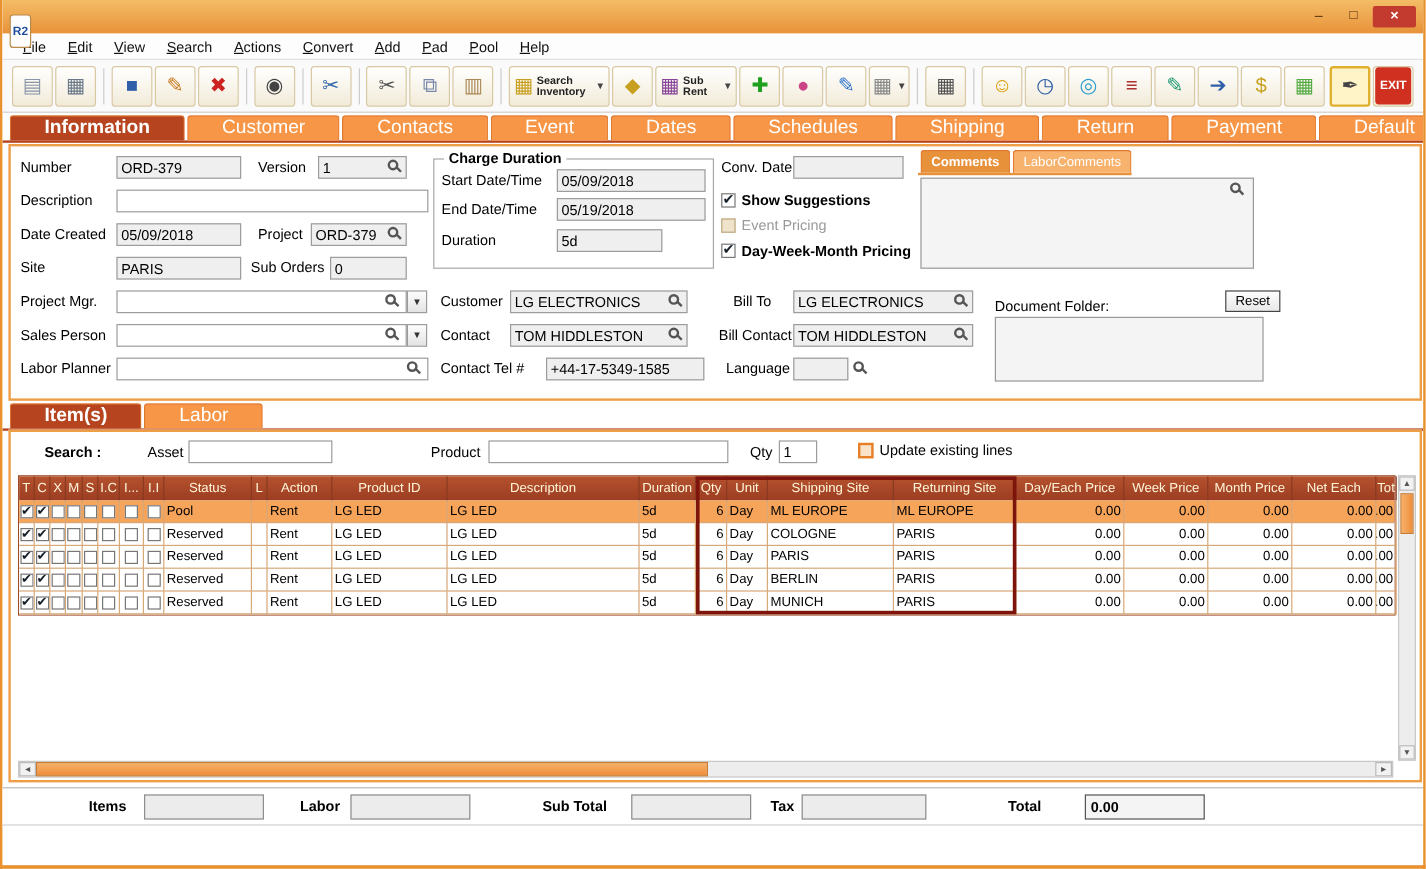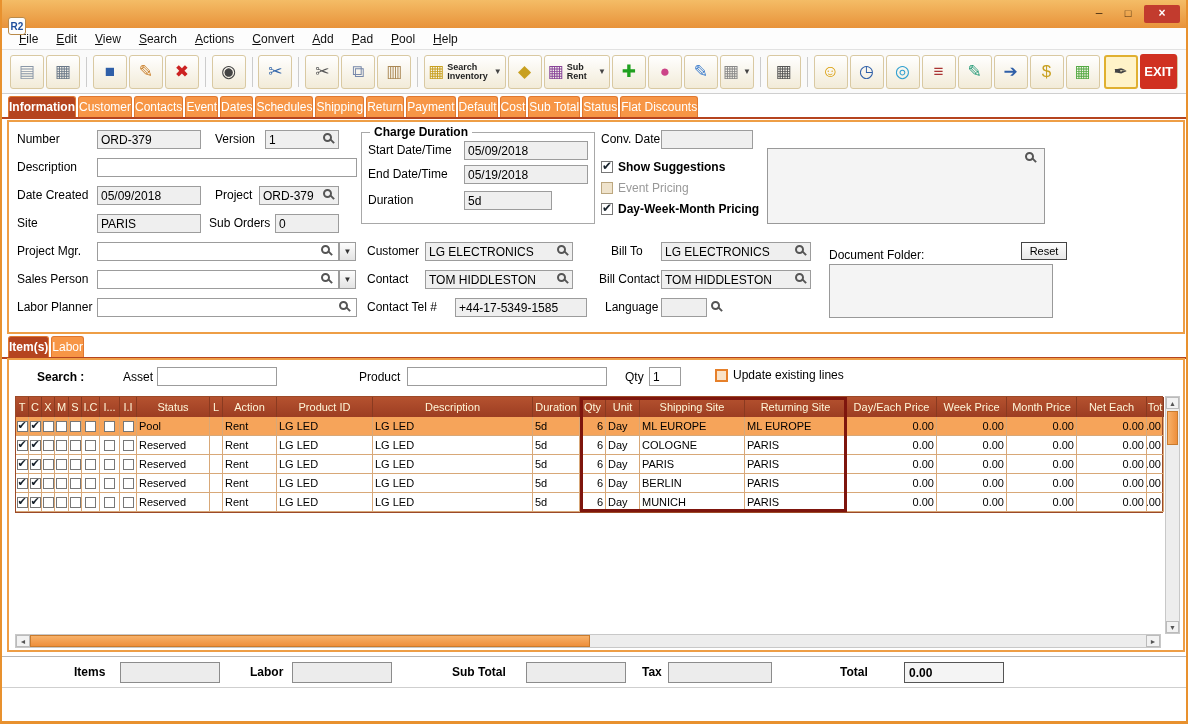--- a/index.html
+++ b/index.html
@@ -5,21 +5,21 @@
   * { box-sizing: border-box; margin: 0; padding: 0; }
   html,body { width:1188px; height:724px; }
   body { font-family:"Liberation Sans", sans-serif; background:#ffffff; }
   .window { position:relative; width:1188px; height:724px; background:#fff;
             border-left:2px solid #E8912E; border-right:2px solid #E8912E; border-bottom:3px solid #E8912E; overflow:hidden; }
 
   
   .titlebar { position:absolute; top:0; left:0; right:0; height:28px;
               background:linear-gradient(180deg,#F4BC66,#E8923A); display:flex; align-items:center; padding:0 6px; }
   .title-text { position:absolute; left:0; right:0; text-align:center; font-size:13px; color:#3A1E05; }
-  .logo-box { width:18px; height:18px; background:#FDFDFD; border:1px solid #B98A4A; border-radius:3px;
+  .logo-box { width:18px; height:28px; background:#FDFDFD; border:1px solid #B98A4A; border-radius:3px;
               font-size:10px; font-weight:bold; color:#1F4E9C; display:flex; align-items:center; justify-content:center; z-index:2;margin-top:24px; }
   .win-controls { margin-left:auto; display:flex; gap:3px; align-items:center; z-index:2; }
   .wc { width:26px; height:18px; text-align:center; line-height:17px; font-size:12px; color:#4A2E10; }
   .wc.max { font-size:11px; }
   .wc.close { background:#C23B2E; color:#fff; width:36px; border-radius:2px; font-weight:bold; }
 
   
   .menubar { position:absolute; top:28px; left:0; right:0; height:22px; background:#FDFDFD;
              border-bottom:1px solid #E2E2E2; display:flex; align-items:center; padding-left:8px; font-size:12px; }
   .menu-item { padding:2px 9px; color:#111; }
@@ -30,28 +30,28 @@
              border-bottom:1px solid #CFCFCF; display:flex; align-items:center; padding:0 8px; gap:2px; }
   .tb-btn { height:34px; min-width:34px; border:1px solid #D9C9A2; border-radius:3px;
             background:linear-gradient(180deg,#FFFFFF,#F2EBD8); display:flex; align-items:center; justify-content:center;
             font-size:17px; gap:3px; padding:0 3px; cursor:default; }
   .tb-ico { line-height:1; }
   .tb-label { font-size:9px; line-height:9px; color:#222; font-weight:bold; text-align:left; max-width:58px; }
   .tb-dd { font-size:8px; color:#444; margin-left:1px; }
   .tb-sep { width:1px; height:30px; background:#CCCCCC; margin:0 4px; }
   .tb-spring { flex:1; }
   .tb-btn.highlight { border:2px solid #E0B030; background:#FFF3C8; }
-  .exit-text { background:#D03020; color:#fff; font-size:13px; font-weight:bold; padding:10px 4px; border-radius:3px; }
+  .exit-text { background:#D03020; color:#fff; font-size:10px; font-weight:bold; padding:10px 4px; border-radius:3px; }
 
   
   .tabstrip { position:absolute; left:0; right:0; height:23px; padding-left:6px;
               border-bottom:2px solid #B5441F; display:flex; gap:2px; align-items:flex-end; }
   #main-tabstrip { top:96px; }
   #items-tabstrip { top:336px; }
-  .tab { background:#F79646; color:#fff; font-size:12px; padding:3px 0; border-radius:3px 3px 0 0;
+  .tab { background:#F79646; color:#fff; font-size:16px; padding:3px 28px; border-radius:3px 3px 0 0;
          border:1px solid #E07830; border-bottom:none; height:21px; display:flex; align-items:center; white-space:nowrap; }
   .tab.selected { background:#B5441F; font-weight:bold; }
   .tab.cm { font-size:11px; padding:2px 8px; height:19px; background:#F7B26E; }
   .tab.cm.selected { background:#E8913B; font-weight:bold; }
 
   
   .panel { position:absolute; border:2px solid #EE9E46; background:#fff; }
   #info-panel  { top:120px; left:5px; width:1178px; height:214px; }
   #items-panel { top:358px; left:5px; width:1178px; height:294px; }
 
@@ -334,20 +334,24 @@
     <div class="lbl" style="left:590px;top:150px">Bill Contact</div>
     <div class="fld" style="left:652px;top:148px;width:150px">TOM HIDDLESTON</div>
     <div class="mag" style="left:786px;top:151px"></div>
 
     <div class="lbl" style="left:358px;top:178px">Contact Tel #</div>
     <div class="fld" style="left:446px;top:176px;width:132px">+44-17-5349-1585</div>
     <div class="lbl" style="left:596px;top:178px">Language</div>
     <div class="fld" style="left:652px;top:176px;width:46px"></div>
     <div class="mag" style="left:702px;top:179px"></div>
 
+    <div class="tabstrip" style="position:absolute;left:756px;top:4px;right:auto;height:20px;border-bottom:2px solid #E8913B;padding-left:2px">
+        <div class="tab cm selected">Comments</div>
+        <div class="tab cm">LaborComments</div>
+      </div>
     <div class="memo" style="left:758px;top:26px;width:278px;height:76px"></div>
     <div class="mag" style="left:1016px;top:30px"></div>
 
     <div class="lbl" style="left:820px;top:126px">Document Folder:</div>
     <div class="btn" style="left:1012px;top:120px;width:46px;height:18px">Reset</div>
     <div class="memo" style="left:820px;top:142px;width:224px;height:54px"></div>
   </div>
 
   <div class="tabstrip" id="items-tabstrip">
       <div class="tab selected">Item(s)</div>

